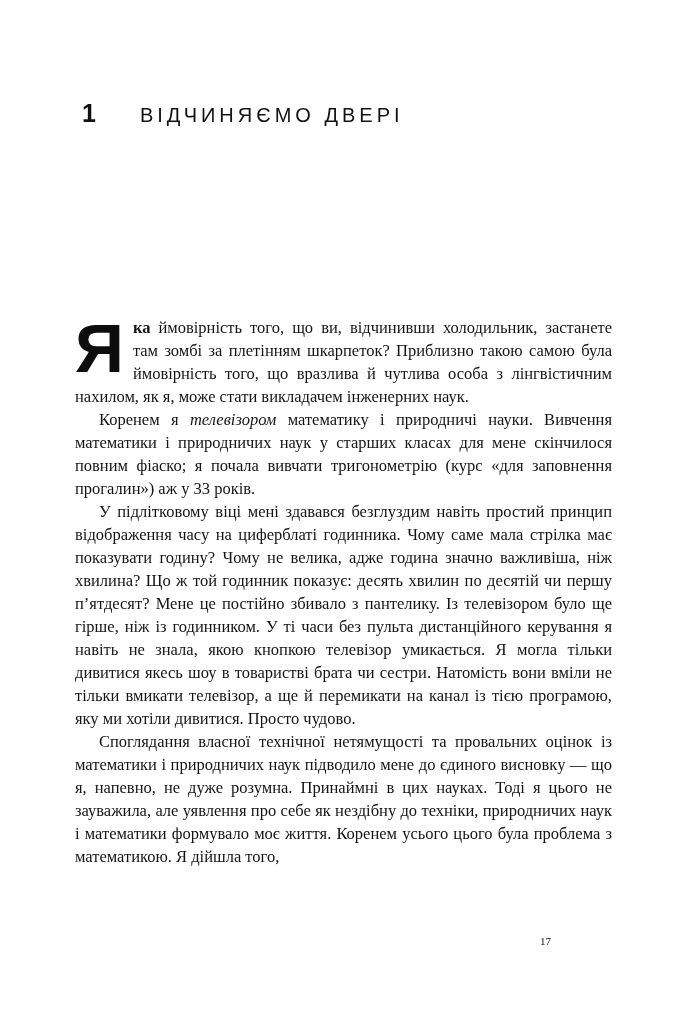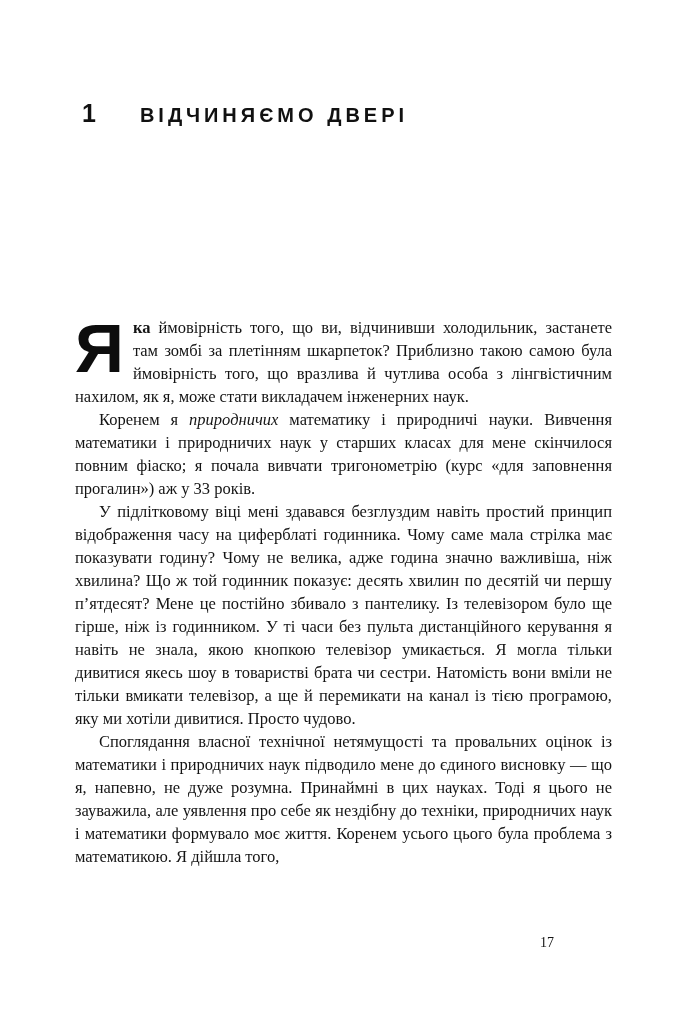--- a/index.html
+++ b/index.html
@@ -26,21 +26,21 @@
     color: #111111;
   }
   .chapter-number {
     font-size: 25px;
     font-weight: 700;
     line-height: 1;
   }
   .chapter-title {
     margin: 0 0 0 44px;
     font-size: 20px;
-    font-weight: 700;
+    font-weight: 400;
     letter-spacing: 4px;
     line-height: 1;
   }
   .body-text {
     position: absolute;
     top: 316px;
     left: 75px;
     width: 537px;
     font-size: 16.5px;
     line-height: 23px;
@@ -67,21 +67,21 @@
     font-weight: 700;
     margin-top: 24px;
   }
   .italic {
     font-style: italic;
   }
   .page-number {
     position: absolute;
     top: 935px;
     left: 540px;
-    font-size: 14px;
+    font-size: 11px;
     color: #141414;
     font-family: "Liberation Serif", serif;
   }
 </style>
 </head>
 <body>
 
 <div class="page">
 
   <header class="chapter-header">
@@ -89,21 +89,21 @@
     <h1 class="chapter-title">ВІДЧИНЯЄМО ДВЕРІ</h1>
   </header>
 
   <main class="body-text">
 
     <p class="para first">
       <span class="dropcap">Я</span><span class="lead-bold">ка</span><span> ймовірність того, що ви, відчинивши холодильник, застанете там зомбі за плетінням шкарпеток? Приблизно такою самою була ймовірність того, що вразлива й чутлива особа з лінгвістичним нахилом, як я, може стати викладачем інженерних наук.</span>
     </p>
 
     <p class="para indent">
-      <span>Коренем я </span><em class="italic">природничих</em><span> математику і природничі науки. Вивчення математики і природничих наук у старших класах для мене скінчилося повним фіаско; я почала вивчати тригонометрію (курс «для заповнення прогалин») аж у 33 років.</span>
+      <span>Коренем я </span><em class="italic">телевізором</em><span> математику і природничі науки. Вивчення математики і природничих наук у старших класах для мене скінчилося повним фіаско; я почала вивчати тригонометрію (курс «для заповнення прогалин») аж у 33 років.</span>
     </p>
 
     <p class="para indent">У підлітковому віці мені здавався безглуздим навіть простий принцип відображення часу на циферблаті годинника. Чому саме мала стрілка має показувати годину? Чому не велика, адже година значно важливіша, ніж хвилина? Що ж той годинник показує: десять хвилин по десятій чи першу п’ятдесят? Мене це постійно збивало з пантелику. Із телевізором було ще гірше, ніж із годинником. У ті часи без пульта дистанційного керування я навіть не знала, якою кнопкою телевізор умикається. Я могла тільки дивитися якесь шоу в товаристві брата чи сестри. Натомість вони вміли не тільки вмикати телевізор, а ще й перемикати на канал із тією програмою, яку ми хотіли дивитися. Просто чудово.</p>
 
     <p class="para indent">Споглядання власної технічної нетямущості та провальних оцінок із математики і природничих наук підводило мене до єдиного висновку — що я, напевно, не дуже розумна. Принаймні в цих науках. Тоді я цього не зауважила, але уявлення про себе як нездібну до техніки, природничих наук і математики формувало моє життя. Коренем усього цього була проблема з математикою. Я дійшла того,</p>
 
   </main>
 
   <footer>
     <span class="page-number">17</span>

